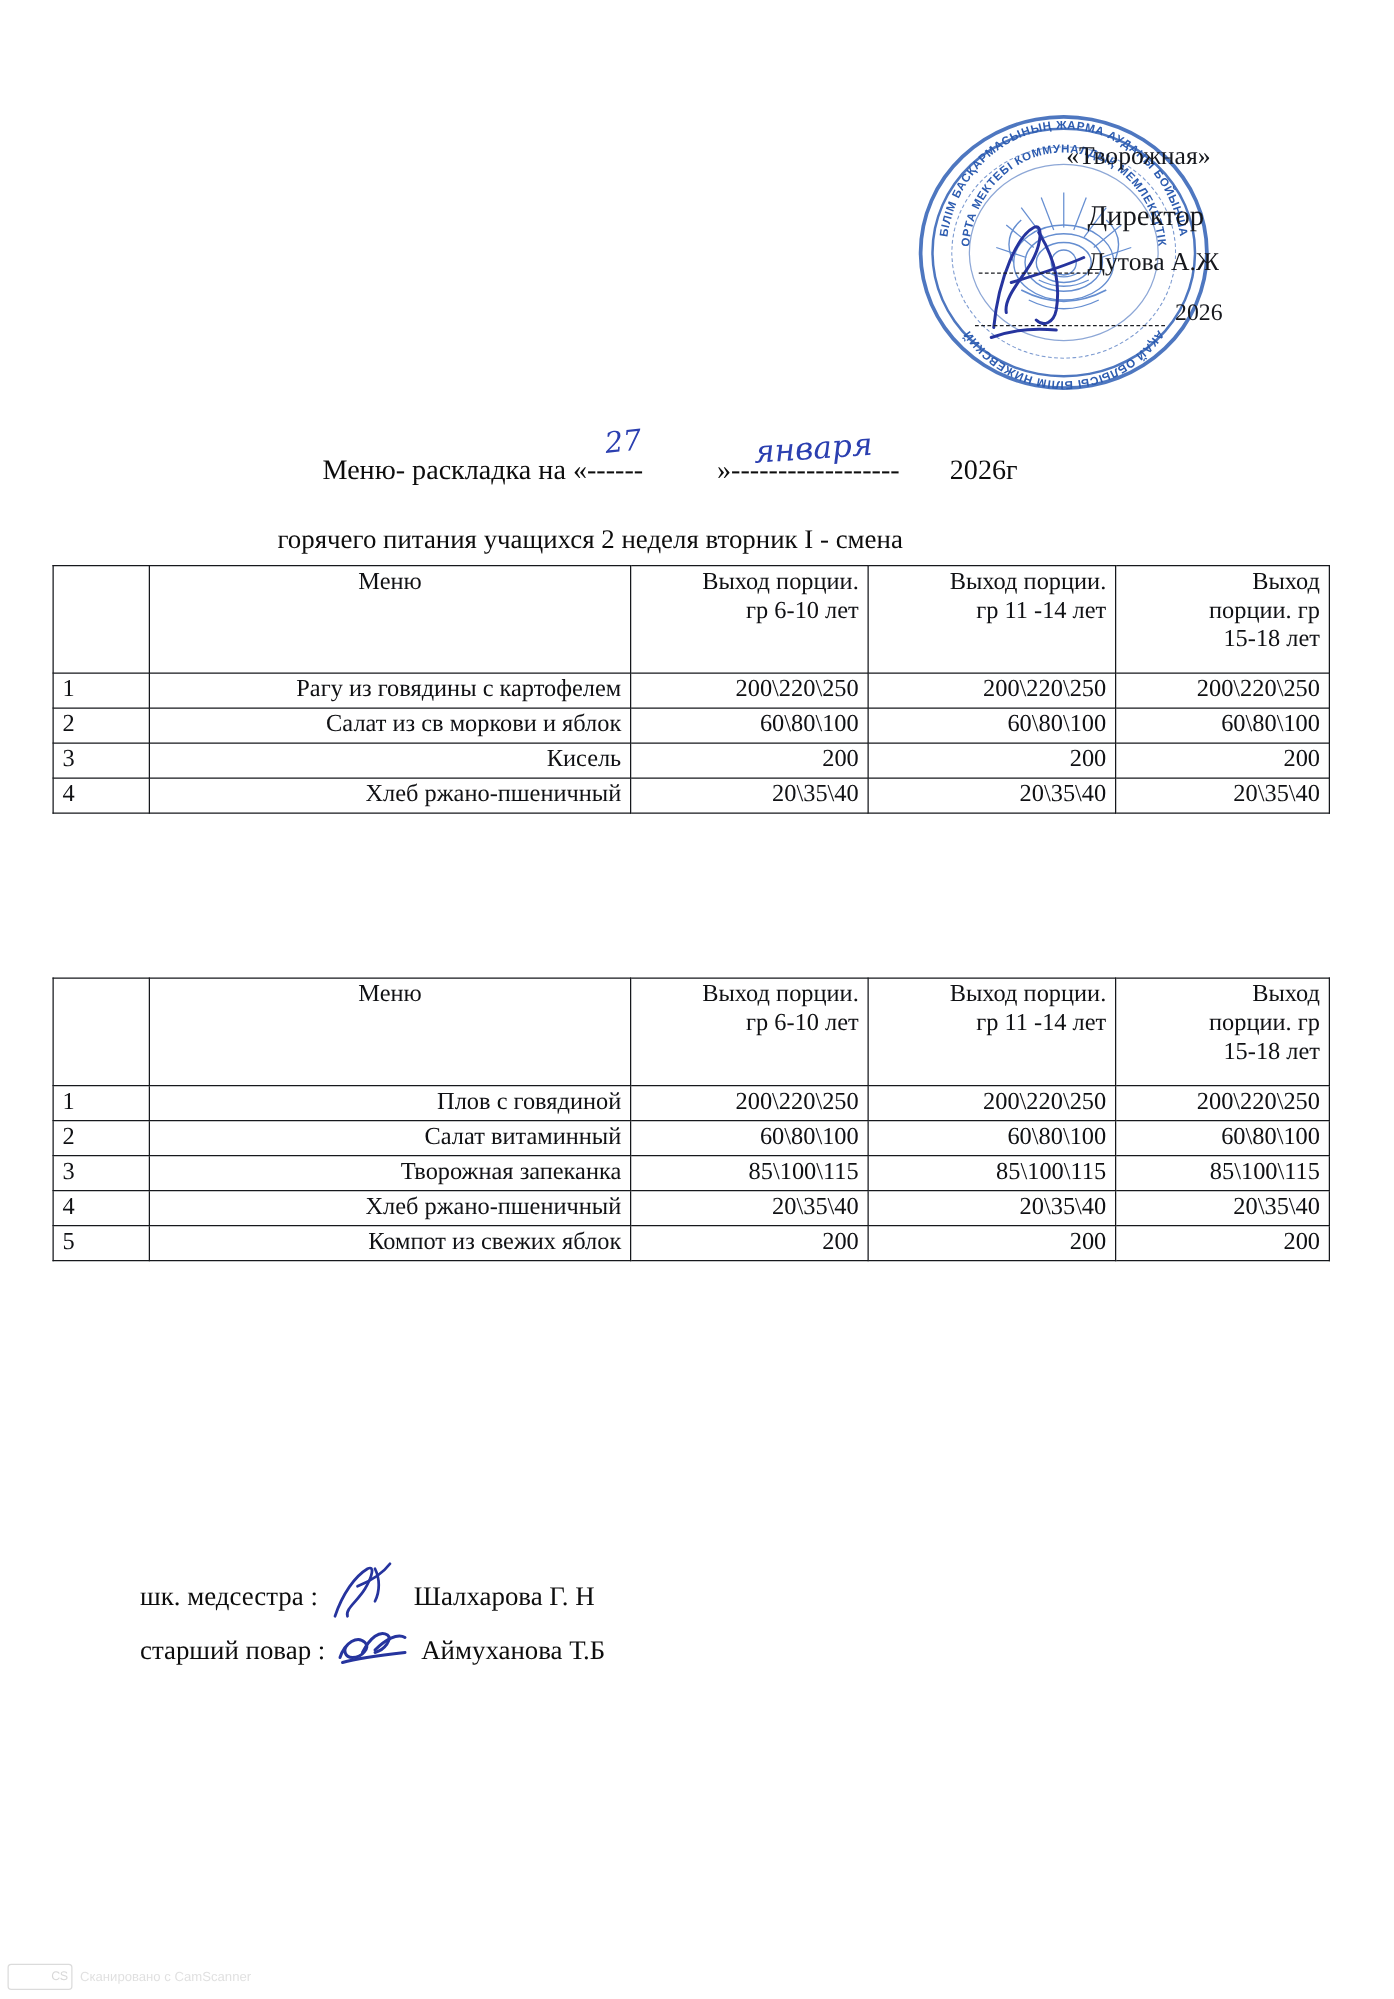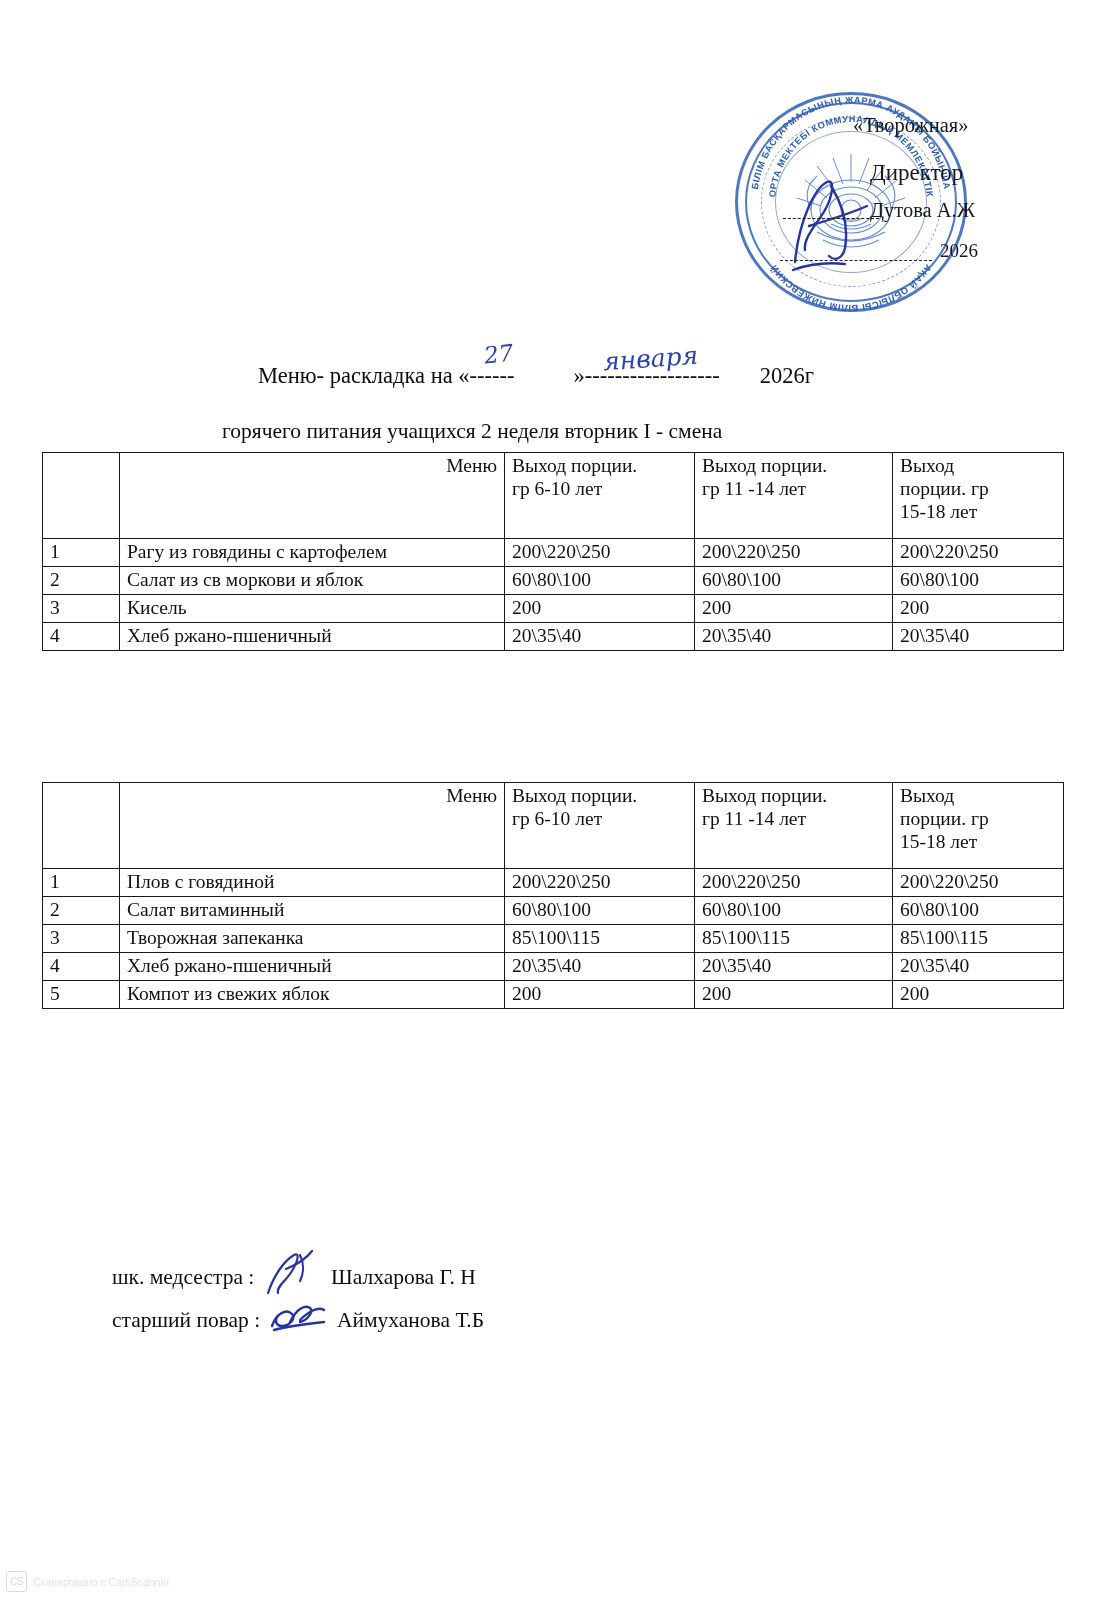--- a/index.html
+++ b/index.html
@@ -164,25 +164,25 @@
     table-layout: fixed;
     font-size: 19.5px;
     color: #101114;
   }
   table.menu-table td,
   table.menu-table th {
     border: 1.4px solid #16181c;
     padding: 2px 7px;
     vertical-align: top;
     font-weight: normal;
-    text-align: left;
+    text-align: right;
     line-height: 1.17;
   }
   table.menu-table th.h-menu {
-    text-align: right;
+    text-align: center;
   }
   table.menu-table .col-idx  { width: 62px;  text-align: left; }
   table.menu-table .col-name { width: 370px; }
   table.menu-table .col-p1   { width: 175px; }
   table.menu-table .col-p2   { width: 183px; }
   table.menu-table .col-p3   { width: 156px; }
   table.menu-table thead tr { height: 86px; }
   table.menu-table tbody tr { height: 28px; }
 
   #table-1 { left: 42px; top: 452px; }
@@ -226,20 +226,21 @@
     height: 19px;
     border: 1.4px solid #8a8a8a;
     border-radius: 3px;
     font-family: "Liberation Sans", sans-serif;
     font-size: 10px;
     color: #7d7d7d;
     display: flex;
     align-items: center;
     justify-content: center;
     letter-spacing: -.4px;
+    padding-left: 31px;
   }
   .cs-text {
     font-family: "Liberation Sans", sans-serif;
     font-size: 10.5px;
     color: #9a9a9a;
   }
 </style>
 </head>
 <body>
 

